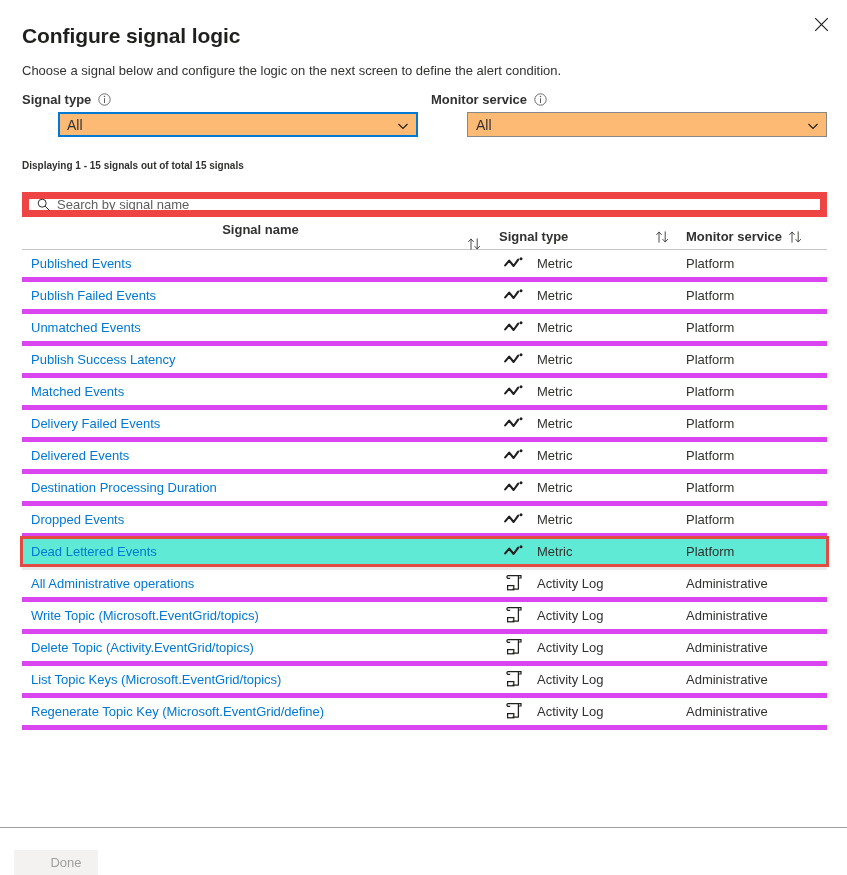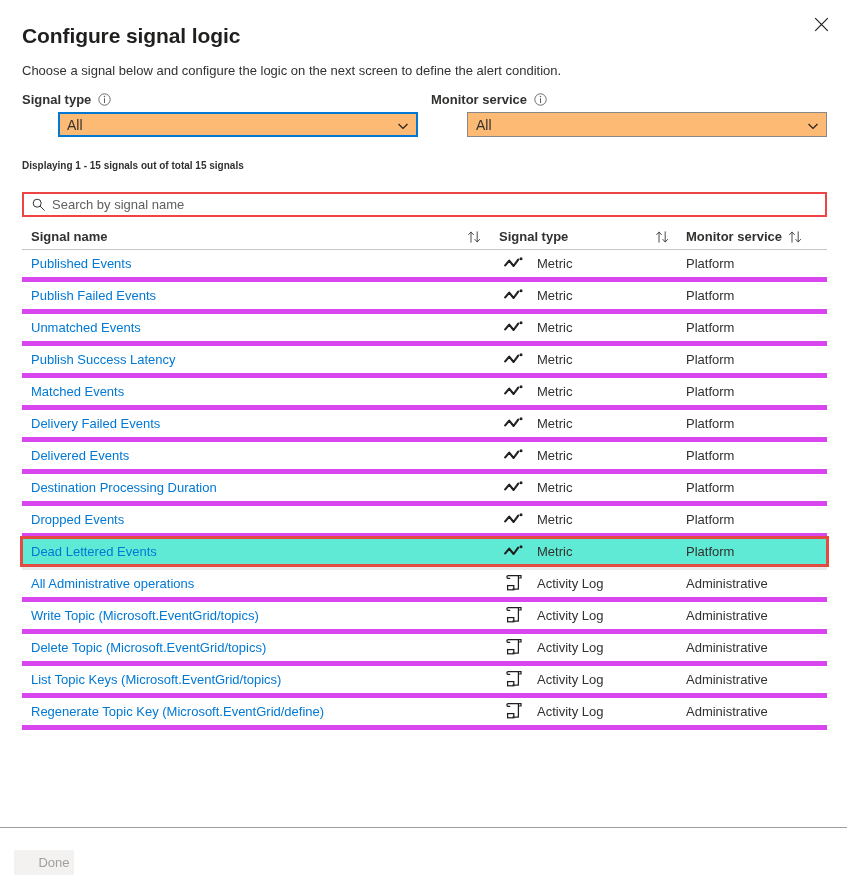--- a/index.html
+++ b/index.html
@@ -135,21 +135,21 @@
     text-align: right;
   }
 
   
   .search-box {
     position: absolute;
     left: 22px;
     top: 192px;
     width: 805px;
     height: 25px;
-    border: 2px solid #ef4444;
+    border: 7px solid #ef4444;
     background: #ffffff;
     display: flex;
     align-items: center;
     padding: 0 8px;
     gap: 7px;
   }
   .search-icon { width: 13px; height: 13px; flex: 0 0 auto; }
   .search-input {
     flex: 1;
     border: none;
@@ -178,21 +178,21 @@
   }
 
   .th {
     font-size: 13px;
     font-weight: 600;
     color: #323130;
     display: flex;
     align-items: center;
     white-space: nowrap;
   }
-  .th-name      { width: 468px; padding-left: 9px; }
+  .th-name      { width: 468px; padding-left: 9px; flex-direction: column; }
   .th-type      { width: 187px; padding-left: 9px; }
   .th-service   { flex: 1;      padding-left: 9px; }
 
   .sort-icon {
     width: 15px;
     height: 14px;
     margin-left: 4px;
     flex: 0 0 auto;
     opacity: 0.92;
   }
@@ -267,21 +267,21 @@
     right: 0;
     top: 827px;
     height: 1px;
     background: #a19f9d;
   }
 
   .done-button {
     position: absolute;
     left: 14px;
     top: 850px;
-    width: 60px;
+    width: 84px;
     height: 25px;
     background: #f3f2f1;
     border: none;
     color: #a19f9d;
     font-family: "Liberation Sans", sans-serif;
     font-size: 13px;
     cursor: default;
     display: flex;
     align-items: center;
     justify-content: center;
@@ -549,21 +549,21 @@
               <path d="M3.0 1.6 C1.6 1.6 1.6 4.4 3.0 4.4 L5.2 4.4" stroke="#201f1e" stroke-width="1.25" fill="none"></path>
               <rect x="2.6" y="11.6" width="6.2" height="4.2" stroke="#201f1e" stroke-width="1.25" fill="none"></rect>
               <path d="M13.4 1.6 L16.0 1.6 L16.0 4.0 L13.4 4.0" stroke="#201f1e" stroke-width="1.2" fill="none"></path>
             </svg>
           </span>
           <span class="type-label">Activity Log</span>
         </div>
         <div class="cell-service">Administrative</div>
       </div>
       <div class="table-row">
-        <div class="cell-name">Delete Topic (Microsoft.EventGrid/topics)</div>
+        <div class="cell-name">Delete Topic (Activity.EventGrid/topics)</div>
         <div class="cell-type">
           <span class="type-icon">
             <svg width="18" height="19" viewBox="0 0 18 19" aria-hidden="true">
               <path d="M3.0 1.6 L13.4 1.6 L13.4 15.0 L7.4 15.0" stroke="#201f1e" stroke-width="1.25" fill="none" stroke-linejoin="round"></path>
               <path d="M3.0 1.6 C1.6 1.6 1.6 4.4 3.0 4.4 L5.2 4.4" stroke="#201f1e" stroke-width="1.25" fill="none"></path>
               <rect x="2.6" y="11.6" width="6.2" height="4.2" stroke="#201f1e" stroke-width="1.25" fill="none"></rect>
               <path d="M13.4 1.6 L16.0 1.6 L16.0 4.0 L13.4 4.0" stroke="#201f1e" stroke-width="1.2" fill="none"></path>
             </svg>
           </span>
           <span class="type-label">Activity Log</span>

